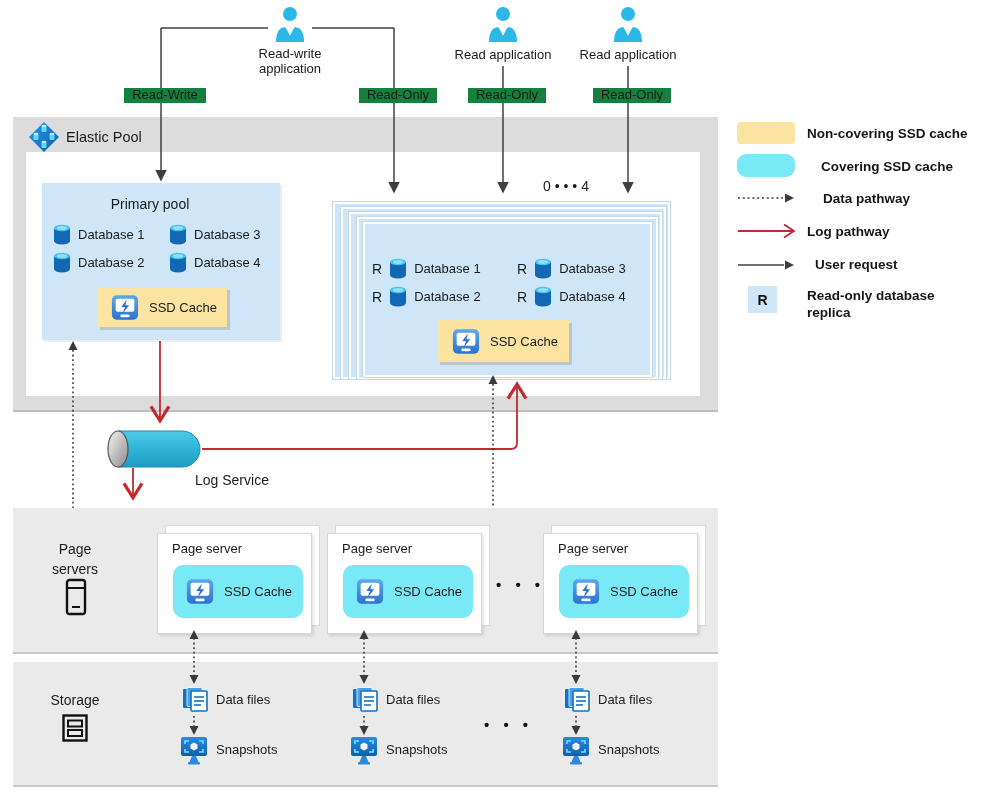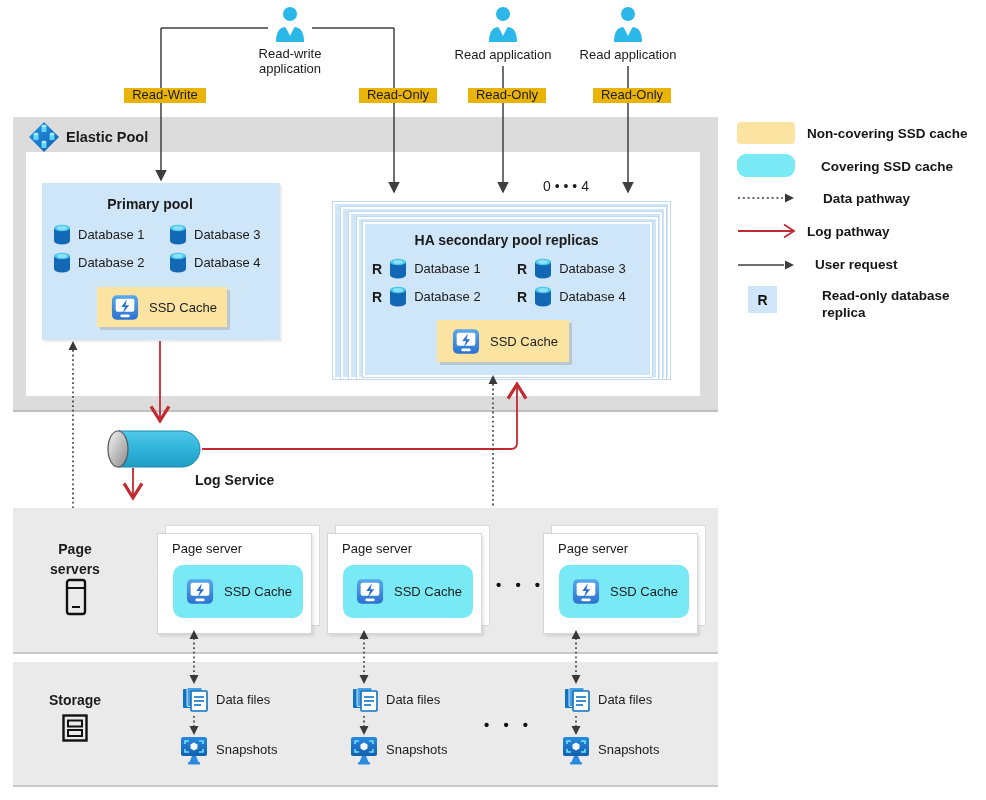--- a/index.html
+++ b/index.html
@@ -1,22 +1,22 @@
 <!DOCTYPE html>
 <html><head>
 <meta charset="utf-8">
 <style>
   html,body{margin:0;padding:0;background:#fff;}
   #stage{position:relative;width:986px;height:800px;background:#fff;
          font-family:"Liberation Sans",sans-serif;color:#1b1b1b;overflow:hidden;}
   .abs{position:absolute;}
   .txt{font-size:13px;line-height:1.15;}
-  .b{font-weight:700;}
+  .b{font-weight:400;}
   .ctr{text-align:center;}
-  .whitebg{background:#eab308;padding:0 4px;z-index:50;}
+  .whitebg{background:#15803d;padding:0 4px;z-index:50;}
   .graybox{background:#eaeaea;border-bottom:2px solid #c9c9c9;}
   .epbox{background:#dcdcdc;border-bottom:2px solid #bfbfbf;}
   .whitepanel{background:#fff;}
   .pool{background:#cfe5f8;box-shadow:2px 2px 0 rgba(0,0,0,0.07);}
   .stacklayer{background:#cfe5f8;border:2px solid #fff;box-shadow:0 0 0 1px #c2d8ec;}
   .ssd-y{background:#fbe3a2;box-shadow:3px 3px 0 rgba(160,160,160,0.45);display:flex;align-items:center;}
   .ssd-c{background:#79e9f6;border-radius:10px;display:flex;align-items:center;}
   .ssdlbl{font-size:13px;margin-left:10px;}
   .card{background:#fff;border:1px solid #d6d6d6;box-shadow:2px 2px 3px rgba(0,0,0,0.10);}
   .cardback{background:#fff;border:1px solid #d9d9d9;}
@@ -149,21 +149,20 @@
   </div>
 
   <div class="abs txt ctr" style="left:520px;top:178px;width:92px;font-size:14px;z-index:6;">0 • • • 4</div>
 
   <div class="abs stacklayer" style="left:333px;top:202px;width:333px;height:173px;z-index:3;"></div>
   <div class="abs stacklayer" style="left:341px;top:207px;width:321px;height:168px;z-index:4;"></div>
   <div class="abs stacklayer" style="left:349px;top:212px;width:309px;height:163px;z-index:5;"></div>
   <div class="abs stacklayer" style="left:357px;top:217px;width:297px;height:158px;z-index:6;"></div>
   <div class="abs stacklayer" style="left:363px;top:222px;width:285px;height:151px;z-index:7;"></div>
 
-  <div class="abs txt b ctr z7" style="left:363px;top:232px;width:287px;font-size:14px;z-index:8;">HA secondary pool replicas</div>
 
   <div class="abs dbrow" style="left:372px;top:256px;height:26px;z-index:8;">
     <span class="b" style="font-size:14px;">R</span>
     <svg width="20" height="24" viewBox="0 0 20 24">
         <path d="M2,5 v13 a8,3.4 0 0 0 16,0 v-13 z" fill="#1368b6"></path>
         <ellipse cx="10" cy="5" rx="8" ry="3.2" fill="#49c6ea"></ellipse>
         <ellipse cx="10" cy="5" rx="5" ry="1.9" fill="#8fe2f6"></ellipse>
       </svg>
     <span class="txt">Database 1</span>
   </div>
@@ -408,21 +407,21 @@
 
     <span class="abs" style="left:0;top:139px;">
       <svg width="58" height="12" viewBox="0 0 58 12">
         <line x1="1" y1="6" x2="47" y2="6" stroke="#3f3f3f" stroke-width="1.5"></line>
         <polygon points="48,1.5 57,6 48,10.5" fill="#3f3f3f"></polygon>
       </svg>
     </span>
     <div class="abs legend-label" style="left:78px;top:137px;white-space:nowrap;">User request</div>
 
     <div class="abs rbadge" style="left:11px;top:166px;width:29px;height:27px;">R</div>
-    <div class="abs legend-label" style="left:85px;top:168px;width:150px;">Read-only database replica</div>
+    <div class="abs legend-label" style="left:70px;top:168px;width:150px;">Read-only database replica</div>
   </div>
 
   <svg class="conn" width="986" height="800" viewBox="0 0 986 800">
     <defs>
       <marker id="ahg" markerWidth="9" markerHeight="9" refX="7" refY="4" orient="auto">
         <path d="M0,0 L8,4 L0,8 z" fill="#3f3f3f"></path>
       </marker>
       <marker id="ahr" markerWidth="12" markerHeight="14" refX="8" refY="6" orient="auto">
         <polyline points="1,1 9,6 1,11" fill="none" stroke="#c3292f" stroke-width="1.8"></polyline>
       </marker>

